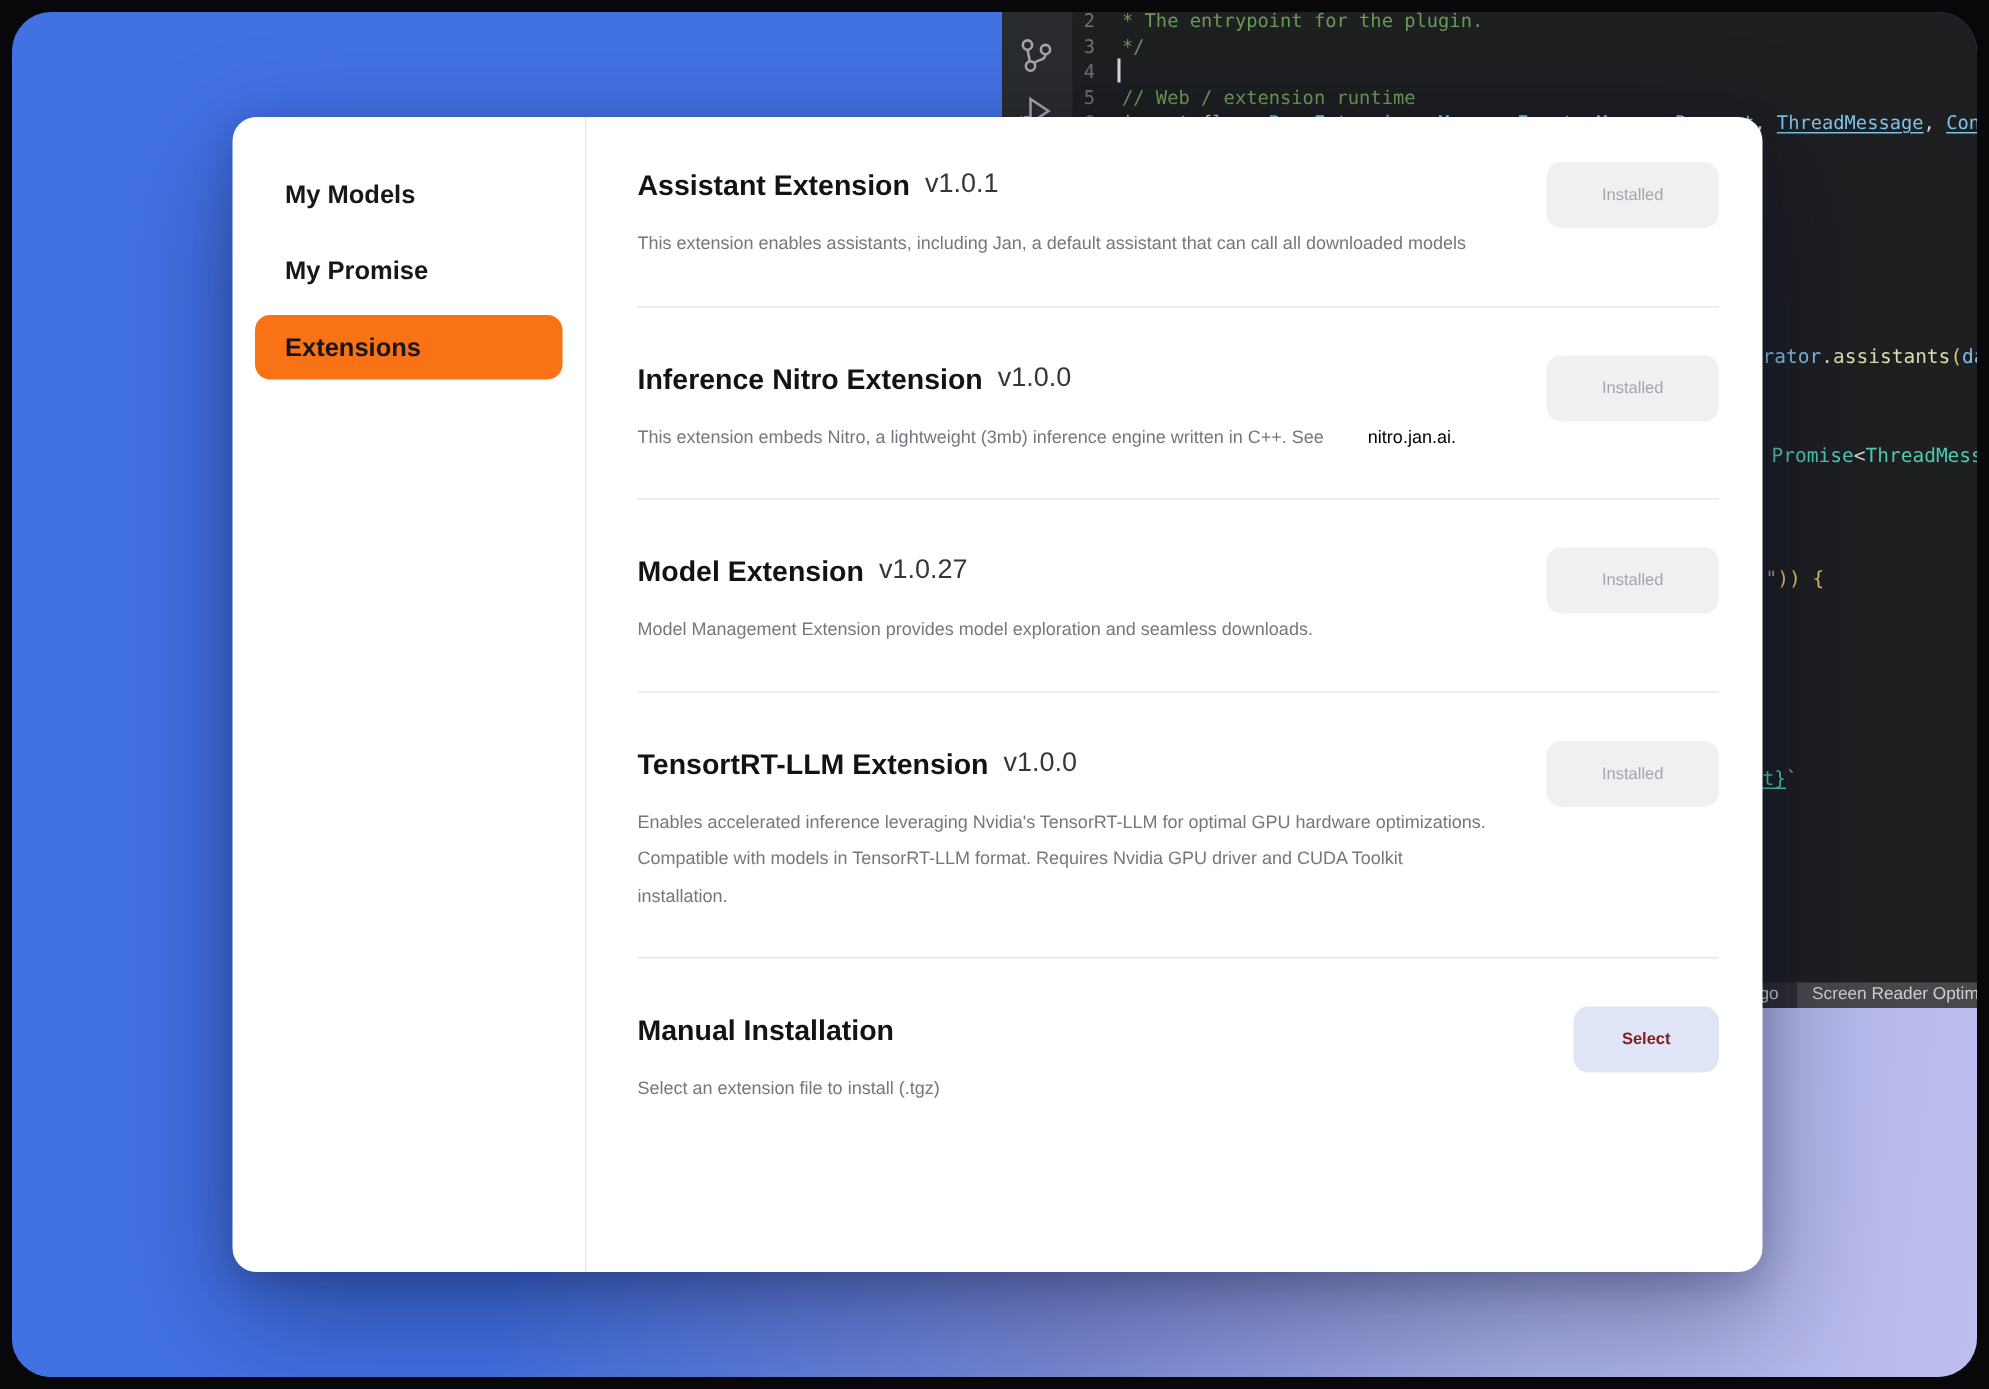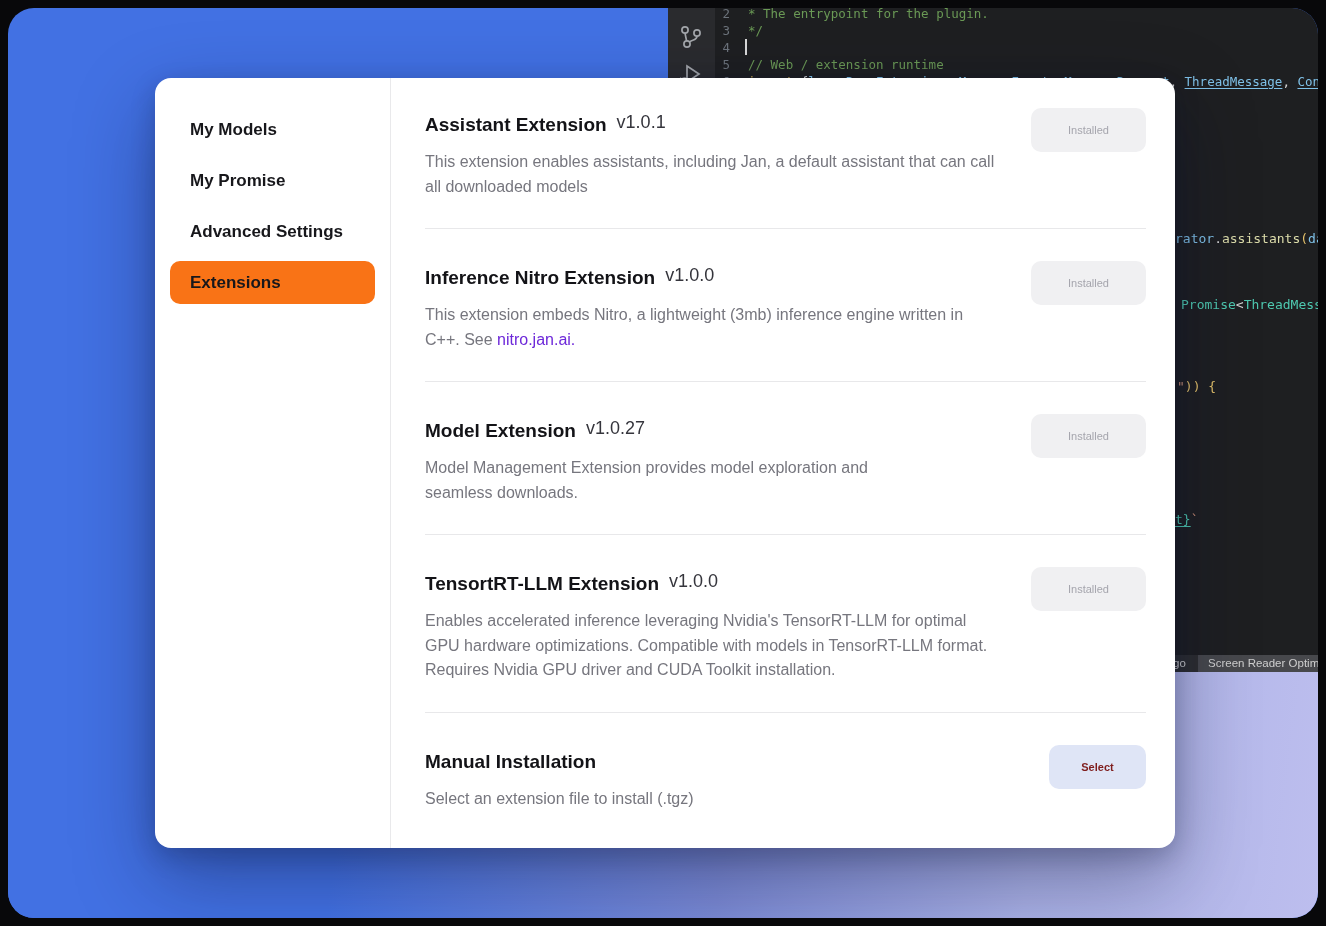--- a/index.html
+++ b/index.html
@@ -57,26 +57,26 @@
   .content{flex:1;box-sizing:border-box;padding:34px 29px 0 34px;overflow:hidden;}
   .ext{padding-top:36px;position:relative;}
   .ext:first-child{padding-top:0;}
   .ext-head{display:flex;align-items:flex-start;height:26px;}
   .ext-name{font-size:19px;font-weight:bold;color:#131317;margin:0;line-height:26px;display:inline;}
   .ext-version{font-size:18px;font-weight:normal;color:#35353c;margin-left:10px;}
   .btn{margin-left:auto;margin-top:-4px;height:44px;border:none;border-radius:10px;font-size:11px;
        padding:0 18px;font-family:inherit;flex:none;}
   .btn-disabled{background:#f0f0f2;color:#a5a5ad;min-width:115px;}
   .btn-primary{background:#dfe5f6;color:#7f1d1d;font-weight:bold;min-width:97px;}
-  .ext-desc{margin:12px 0 0;font-size:16px;line-height:24.5px;color:#76767e;max-width:575px;}
+  .ext-desc{margin:12px 0 0;font-size:12px;line-height:24.5px;color:#76767e;max-width:575px;}
   .ext:nth-child(2) .ext-desc{max-width:560px;}
   .ext:nth-child(3) .ext-desc{max-width:480px;}
   .ext:nth-child(4) .ext-desc{max-width:570px;}
   .ext:nth-child(5) .ext-desc{max-width:700px;}
-  .desc-link{color:#6d28d9;text-decoration:none;cursor:pointer;}
+  .desc-link{color:#000000;text-decoration:none;cursor:pointer;margin-left:26px;}
   .ext-divider{border:none;border-top:1px solid #e8e8ea;margin:29px 0 0 0;}
 </style>
 </head>
 <body>
 
 <div class="screen">
 
   <div class="editor">
     <div class="activity">
       <svg class="act-icon icon-scm" viewBox="0 0 26 26" fill="none" stroke="#a3a6ab" stroke-width="1.7">
@@ -121,23 +121,20 @@
   <div class="wallpaper"></div>
 
   <div class="modal">
     <nav class="sidebar" id="sidebar">
         <div class="side-item">
     <span class="side-label">My Models</span>
   </div>
         <div class="side-item">
     <span class="side-label">My Promise</span>
   </div>
-        <div class="side-item">
-    <span class="side-label">Advanced Settings</span>
-  </div>
         <div class="side-item active">
     <span class="side-label">Extensions</span>
   </div>
       </nav>
     <main class="content" id="ext-list">
         <section class="ext">
     <div class="ext-head">
       <h3 class="ext-name">Assistant Extension</h3>
       <span class="ext-version">v1.0.1</span>
       <button class="btn btn-disabled">Installed</button>

